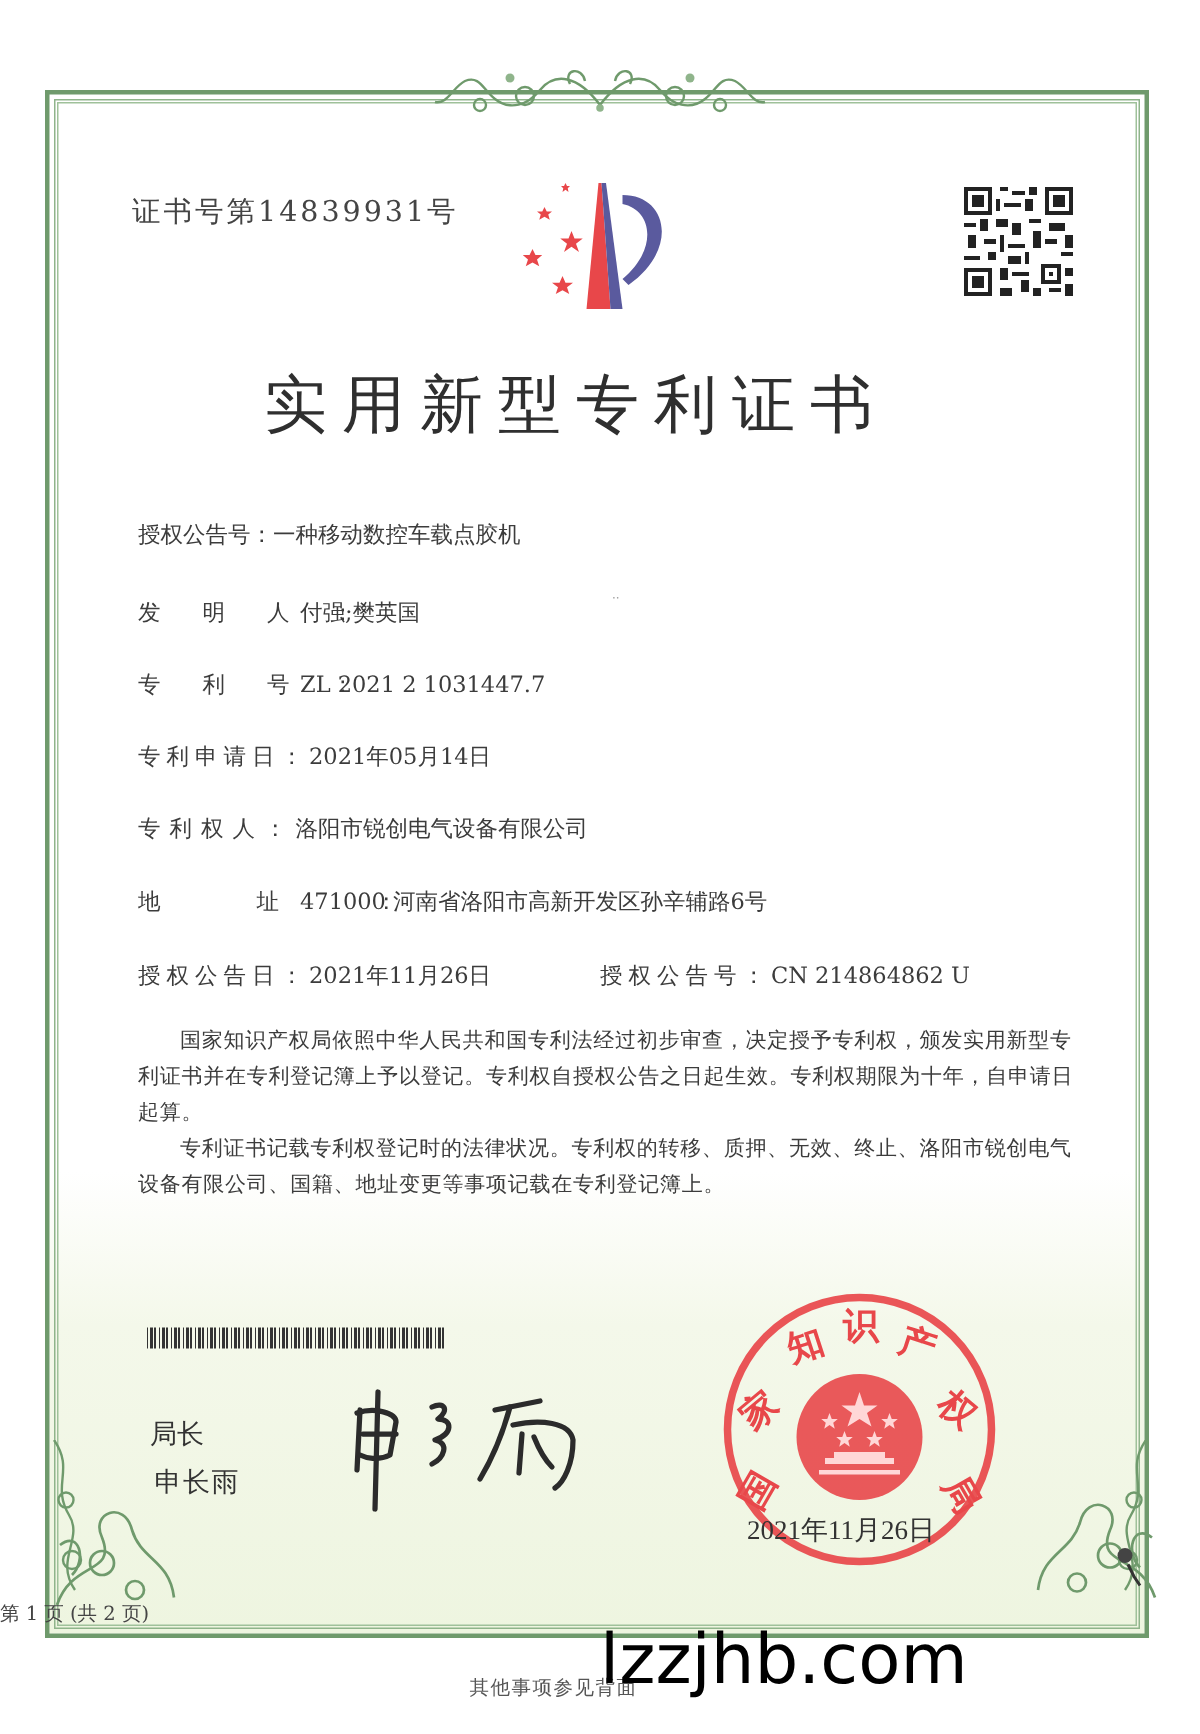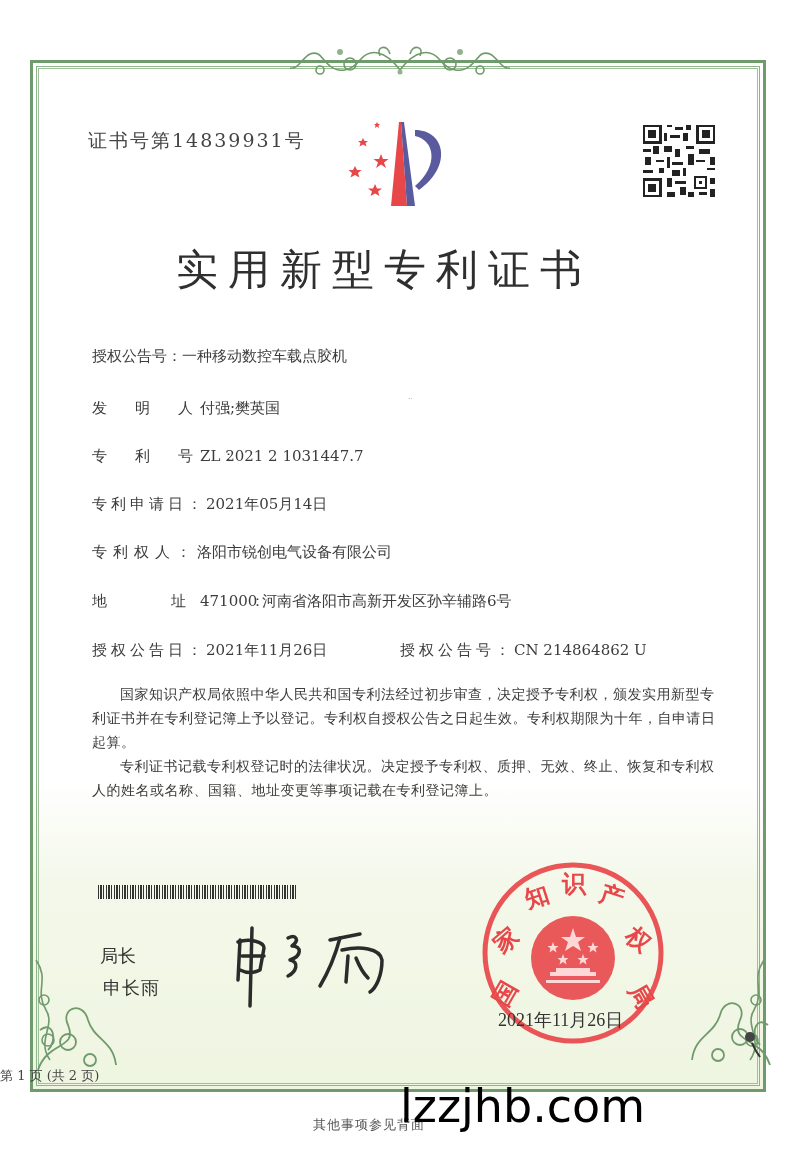--- a/index.html
+++ b/index.html
@@ -213,21 +213,21 @@
   <span class="lbl lbl-wide" style="letter-spacing:64px">地址：</span><span class="val">471000 河南省洛阳市高新开发区孙辛辅路6号</span>
 </div>
 <div class="field f-grantdate">
   <span class="lbl" style="letter-spacing:4px">授权公告日：</span><span class="val">2021年11月26日</span>
 </div>
 <div class="field f-grantno">
   <span class="lbl" style="letter-spacing:4px">授权公告号：</span><span class="val">CN 214864862 U</span>
 </div>
 
 <p class="para p1">国家知识产权局依照中华人民共和国专利法经过初步审查，决定授予专利权，颁发实用新型专利证书并在专利登记簿上予以登记。专利权自授权公告之日起生效。专利权期限为十年，自申请日起算。</p>
-<p class="para p2">专利证书记载专利权登记时的法律状况。决定授予专利权、质押、无效、终止、恢复和专利权人的姓名或名称、国籍、地址变更等事项记载在专利登记簿上。</p>
+<p class="para p2">专利证书记载专利权登记时的法律状况。专利权的转移、质押、无效、终止、洛阳市锐创电气设备有限公司、国籍、地址变更等事项记载在专利登记簿上。</p>
 
 <div class="barcode"></div>
 
 <div class="director-title">局长</div>
 <div class="director-name">申长雨</div>
 <svg class="signature" viewBox="0 0 180 90">
   <g fill="none" stroke="#2b2b2b" stroke-width="3.5" stroke-linecap="round" stroke-linejoin="round">
     <path d="M10 20 L8 60"></path>
       <path d="M8 22 C20 18, 34 22, 34 28 L30 50 C22 54, 14 52, 10 50"></path>
     <path d="M12 36 L34 36"></path>

